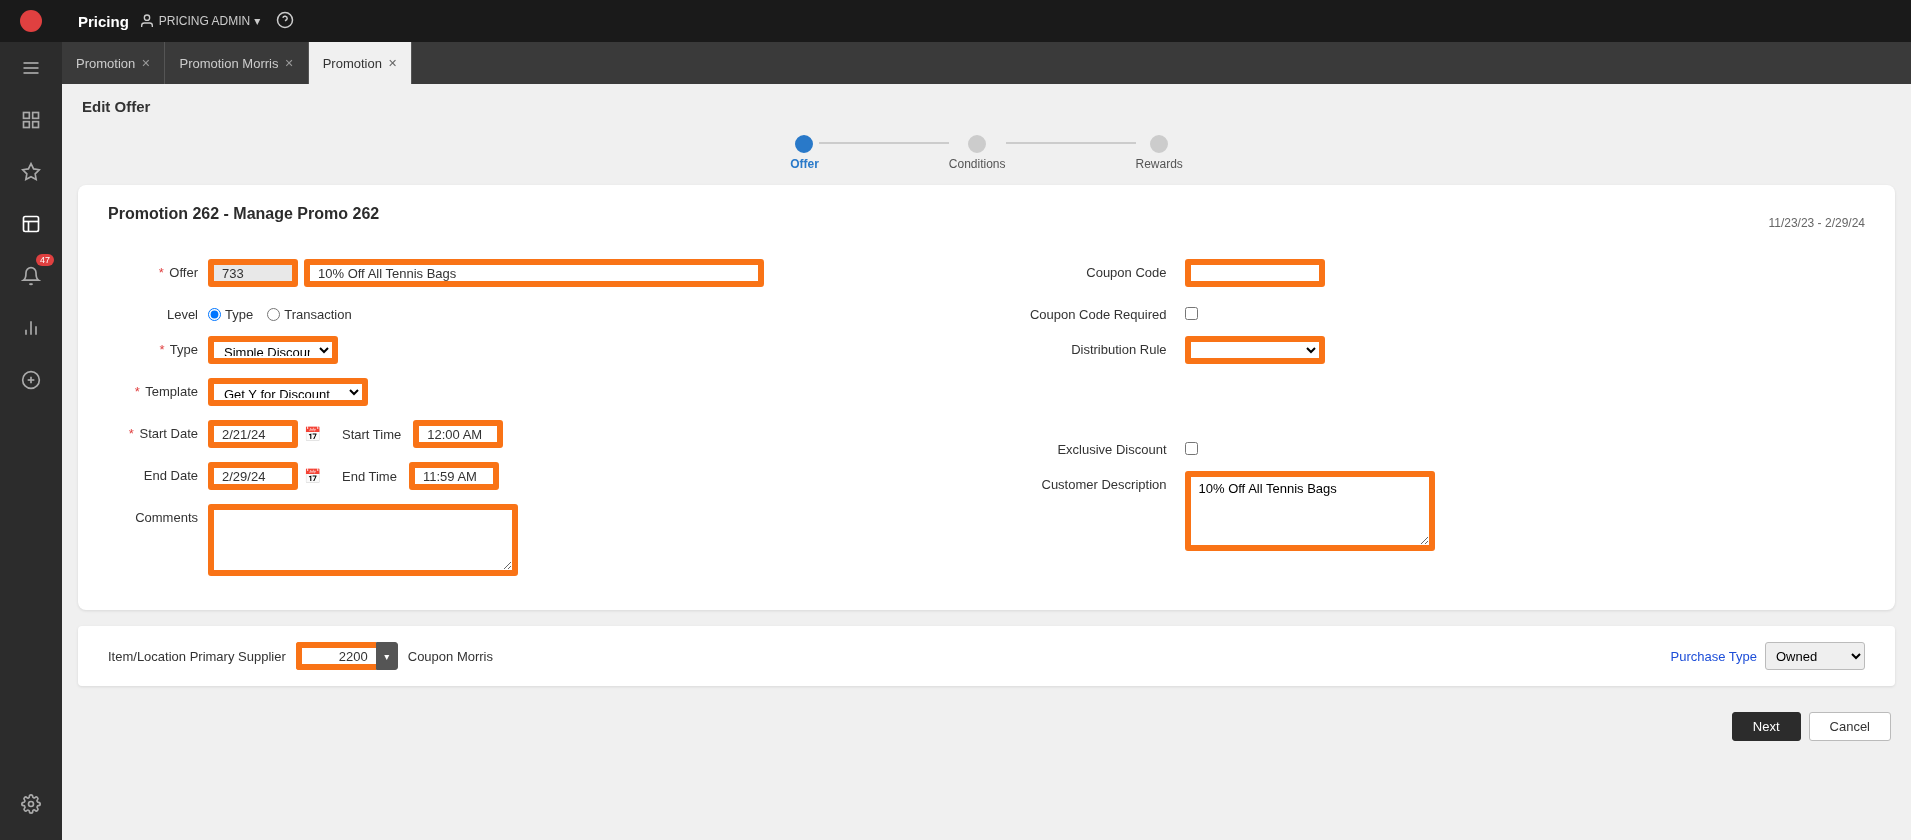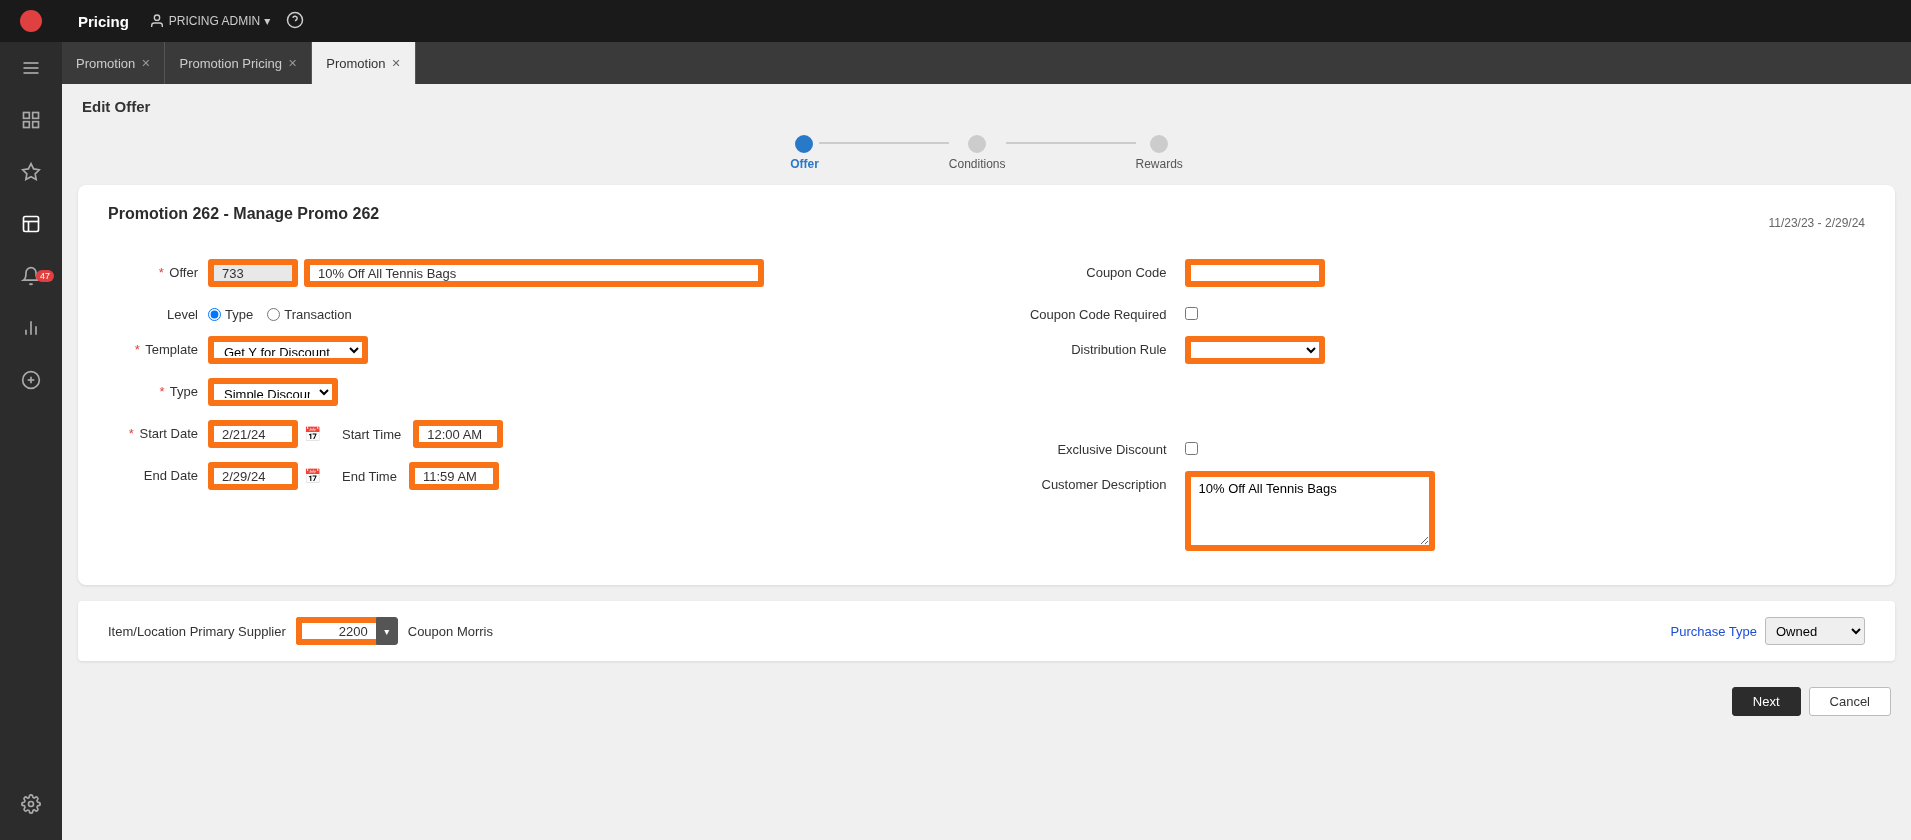--- a/index.html
+++ b/index.html
@@ -30,21 +30,21 @@
       align-items: center;
       justify-content: center;
       color: #aaa;
       cursor: pointer;
       position: relative;
     }
     .sidebar-icon.active { color: #fff; }
     .sidebar-icon svg { width: 20px; height: 20px; }
     .badge {
       position: absolute;
-      top: 20px;
+      top: 4px;
       right: 8px;
       background: #e04040;
       color: white;
       border-radius: 10px;
       font-size: 9px;
       padding: 1px 4px;
       min-width: 16px;
       text-align: center;
     }
 
@@ -59,21 +59,21 @@
     
     .topbar {
       height: 42px;
       background: #1a1a1a;
       display: flex;
       align-items: center;
       padding: 0 16px;
       color: #fff;
       font-size: 15px;
       font-weight: bold;
-      gap: 20px;
+      gap: 10px;
     }
     .topbar-logo {
       width: 22px;
       height: 22px;
       background: #e04040;
       border-radius: 50%;
       flex-shrink: 0;
     }
     .topbar-right {
       display: flex;
@@ -485,21 +485,21 @@
       </div>
     </div>
   </div>
 
   <div class="tabbar">
     <div class="tab">
       <span>Promotion</span>
       <span class="tab-close">✕</span>
     </div>
     <div class="tab">
-      <span>Promotion Pricing</span>
+      <span>Promotion Morris</span>
       <span class="tab-close">✕</span>
     </div>
     <div class="tab active">
       <span>Promotion</span>
       <span class="tab-close">✕</span>
     </div>
   </div>
 
   <div class="content">
 
@@ -554,37 +554,37 @@
               </label>
               <label class="radio-item">
                 <input type="radio" name="level" value="Transaction" style="">
                 <span>Transaction</span>
               </label>
             </div>
           </div>
 
           <div class="form-row">
             <span class="form-label">
+              <span class="required-star">*</span> Type
+            </span>
+            <select class="form-control" style="width:130px;">
+              <option>Simple Discount</option>
+              <option>BOGO</option>
+              <option>Fixed Price</option>
+            </select>
+          </div>
+
+          <div class="form-row">
+            <span class="form-label">
               <span class="required-star">*</span> Template
             </span>
             <select class="form-control" style="width:160px;">
               <option>Get Y for Discount</option>
               <option>Buy X Get Y</option>
               <option>Spend X Get Y</option>
-            </select>
-          </div>
-
-          <div class="form-row">
-            <span class="form-label">
-              <span class="required-star">*</span> Type
-            </span>
-            <select class="form-control" style="width:130px;">
-              <option>Simple Discount</option>
-              <option>BOGO</option>
-              <option>Fixed Price</option>
             </select>
           </div>
 
           <div class="form-row">
             <span class="form-label">
               <span class="required-star">*</span> Start Date
             </span>
             <div class="date-wrap">
               <input class="form-control date-input" type="text" value="2/21/24" style="">
               <div class="cal-icon">📅</div>
@@ -596,20 +596,24 @@
           <div class="form-row">
             <span class="form-label">End Date</span>
             <div class="date-wrap">
               <input class="form-control date-input" type="text" value="2/29/24" style="">
               <div class="cal-icon">📅</div>
               <span style="margin-left:14px; font-size:13px; color:#333;">End Time</span>
               <input class="form-control time-input" type="text" value="11:59 AM" style="margin-left: 8px; width: 90px;">
             </div>
           </div>
 
+          <div class="form-row" style="align-items:flex-start;">
+            <span class="form-label" style="padding-top:6px;">Comments</span>
+            <textarea class="form-control" style="width: 310px; height: 72px;"></textarea>
+          </div>
         </div>
 
         <div class="form-col-right" style="padding-left:60px;">
 
           <div class="form-row">
             <span class="form-label" style="min-width:160px; text-align:right;">Coupon Code</span>
             <input class="form-control coupon-input" type="text" value="" style="margin-left: 8px;">
           </div>
 
           <div class="form-row">

